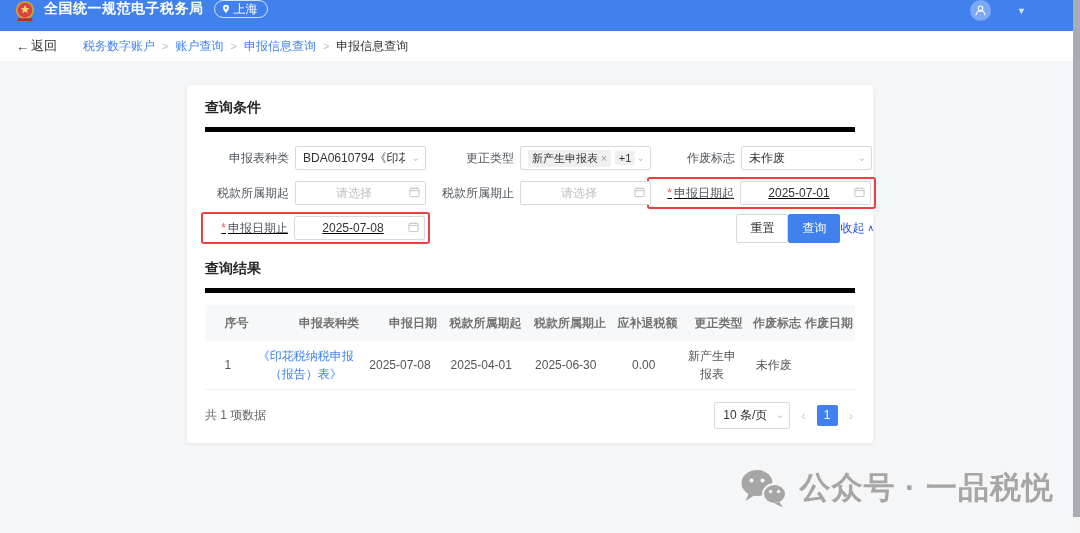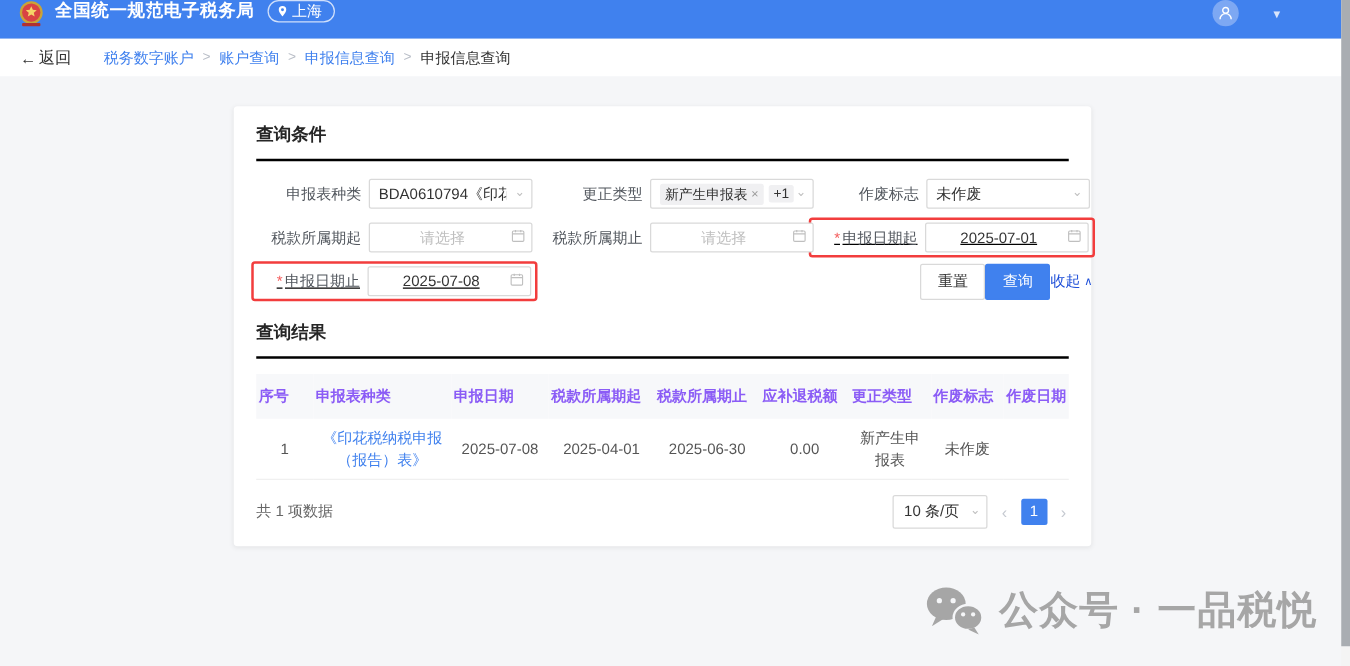--- a/index.html
+++ b/index.html
@@ -40,21 +40,21 @@
   .crumb-current { color: #333; }
   
   .card {
     position: absolute; left: 187px; top: 85px; width: 686px;
     background: #fff; border-radius: 3px;
     box-shadow: 0 1px 4px rgba(0,0,0,0.07);
     padding: 14px 18px 14px;
   }
   .section-title {
     font-size: 14px; font-weight: bold; color: #262626;
-    padding-bottom: 10px; border-bottom: 2px solid #000000;
+    padding-bottom: 10px; border-bottom: 5px solid #000000;
   }
   
   .form-grid {
     margin-top: 12px;
     display: grid; grid-template-columns: 1fr 1fr 1fr;
     row-gap: 7px;
   }
   .field { display: flex; align-items: center; height: 28px; }
   .field-label {
     width: 84px; flex: none; text-align: right; font-size: 12px;
@@ -91,22 +91,22 @@
     font-family: inherit;
   }
   .btn-reset { background: #fff; border: 1px solid #d9d9d9; color: #333; }
   .btn-search { background: #4081ee; border: 1px solid #4081ee; color: #fff; }
   .collapse-link { color: #1d4ed8; font-size: 12px; cursor: pointer; display: flex; align-items: center; gap: 3px; }
   .collapse-caret { font-size: 9px; }
   
   .results { margin-top: 18px; }
   .rtable { width: 100%; margin-top: 12px; border-collapse: collapse; table-layout: fixed; font-size: 12px; }
   .rtable th {
-    background: #f7f8fa; color: #8b5cf6; font-weight: bold;
-    height: 36px; text-align: left; padding: 0 2px; white-space: nowrap; overflow: hidden;
+    background: #f7f8fa; color: #737373; font-weight: bold;
+    height: 36px; text-align: right; padding: 0 2px; white-space: nowrap; overflow: hidden;
   }
   .rtable td {
     height: 48px; text-align: center; color: #555;
     border-bottom: 1px solid #f0f0f0; padding: 4px 6px; line-height: 1.5;
   }
   .cell-link { color: #4081ee; cursor: pointer; }
   .table-footer { margin-top: 12px; display: flex; align-items: center; }
   .total-text { font-size: 12px; color: #666; }
   .pager { margin-left: auto; display: flex; align-items: center; gap: 9px; }
   .page-size {

